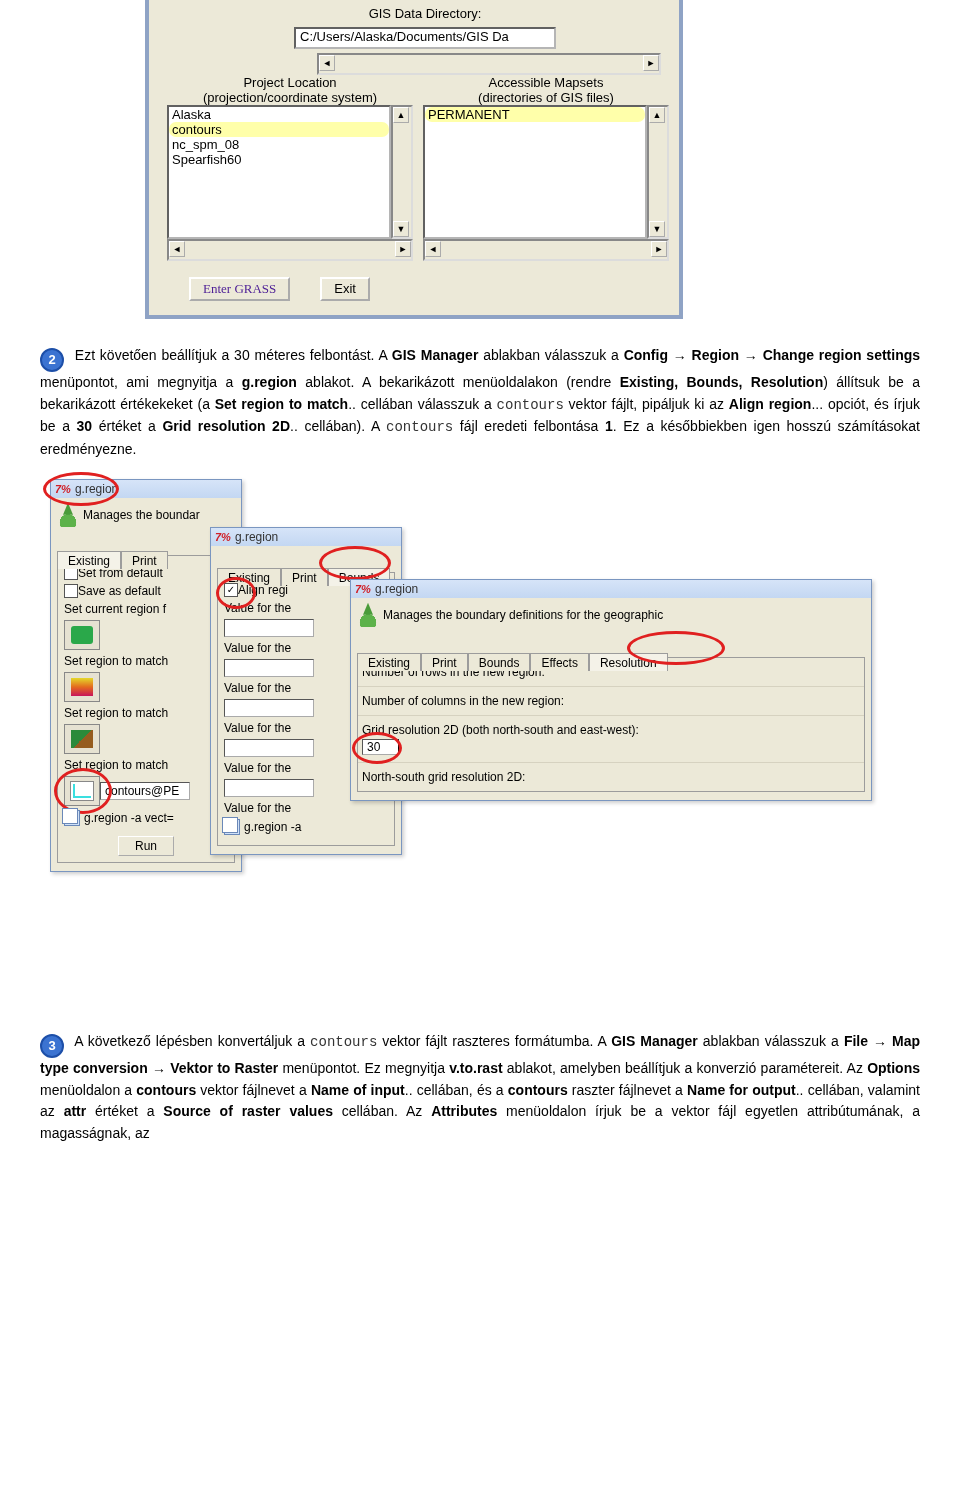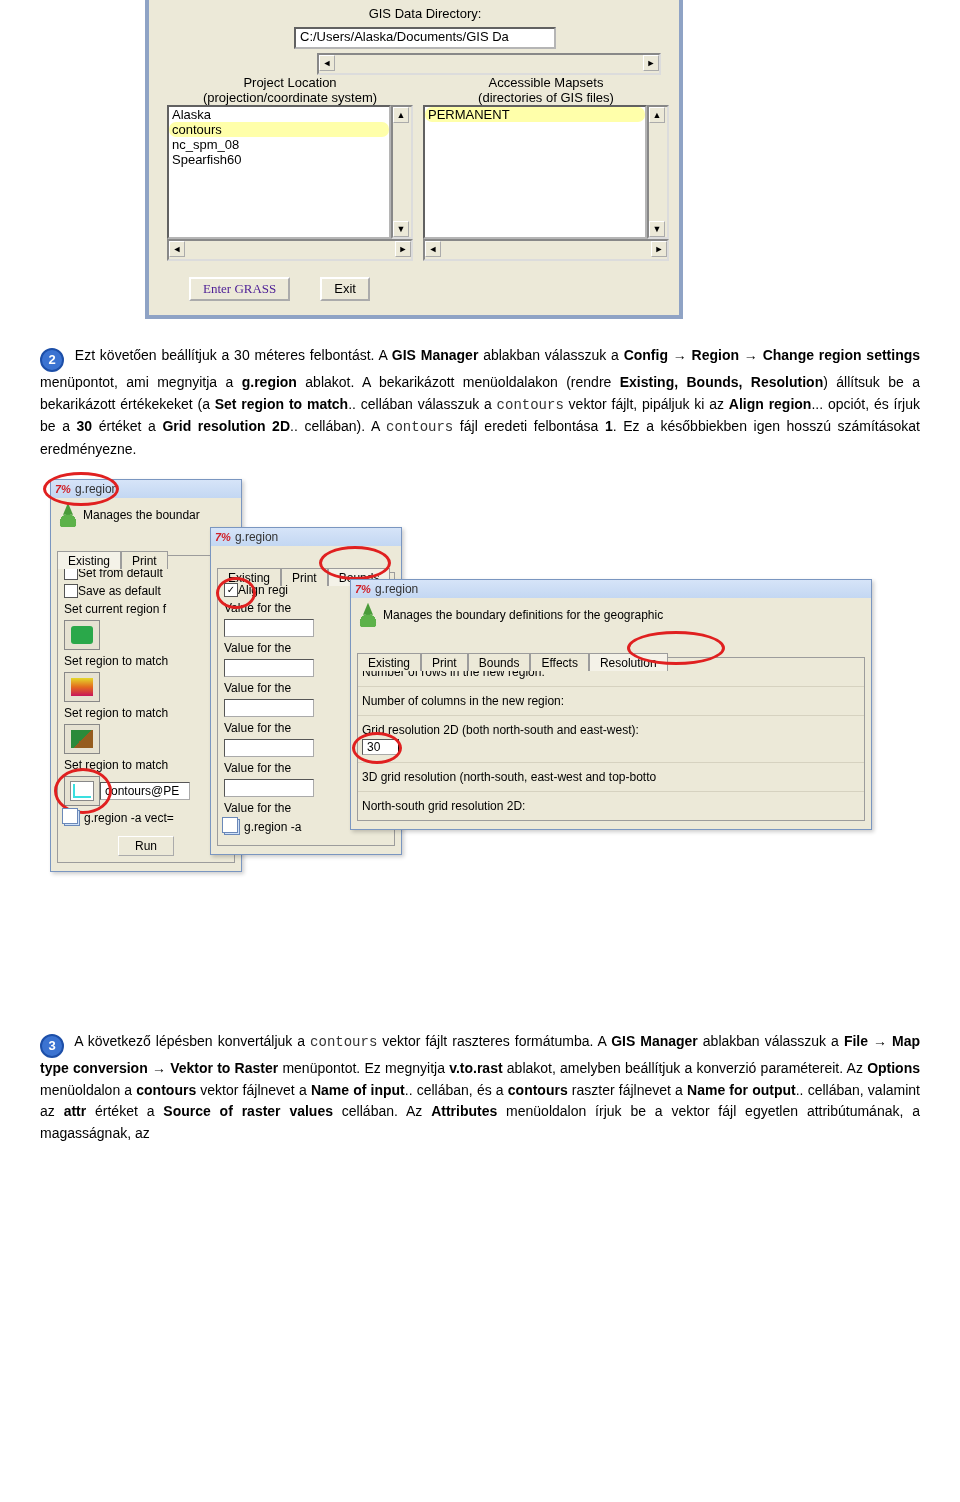--- a/index.html
+++ b/index.html
@@ -295,21 +295,20 @@
         <div class="redcircle" style="left:270px; top:-8px; width:92px; height:28px;"></div>
       </div>
       <div class="tabcontent" style="padding:0;">
         <div class="resrow">Number of rows in the new region:</div>
         <div class="resrow">Number of columns in the new region:</div>
         <div class="resrow" style="position:relative;">
           <div>Grid resolution 2D (both north-south and east-west):</div>
           <span class="resinput cursor">30</span>
           <div class="redcircle" style="left:-6px; top:16px; width:44px; height:26px;"></div>
         </div>
-        <div class="resrow">3D grid resolution (north-south, east-west and top-botto</div>
         <div class="resrow" style="border-bottom:none;">North-south grid resolution 2D:</div>
       </div>
     </div>
   </div>
 </div>
 
 <p class="para">
   <span class="stepbadge">3</span>
   <span>A következő lépésben konvertáljuk a </span><span class="mono">contours</span><span> vektor fájlt raszteres formátumba. A </span><b>GIS Manager</b><span> ablakban válasszuk a </span><b>File</b><span> → </span><b>Map type conversion</b><span> → </span><b>Vektor to Raster</b><span> menüpontot. Ez megnyitja </span><b>v.to.rast</b><span> ablakot, amelyben beállítjuk a konverzió paramétereit. Az </span><b>Options</b><span> menüoldalon a </span><b>contours</b><span> vektor fájlnevet a </span><b>Name of input</b><span>.. cellában, és a </span><b>contours</b><span>  raszter fájlnevet a </span><b>Name for output</b><span>.. cellában, valamint az </span><b>attr</b><span> értéket a  </span><b>Source of raster values</b><span>  cellában. Az </span><b>Attributes</b><span> menüoldalon írjuk be a vektor fájl egyetlen attribútumának, a magasságnak, az</span>
 </p>

